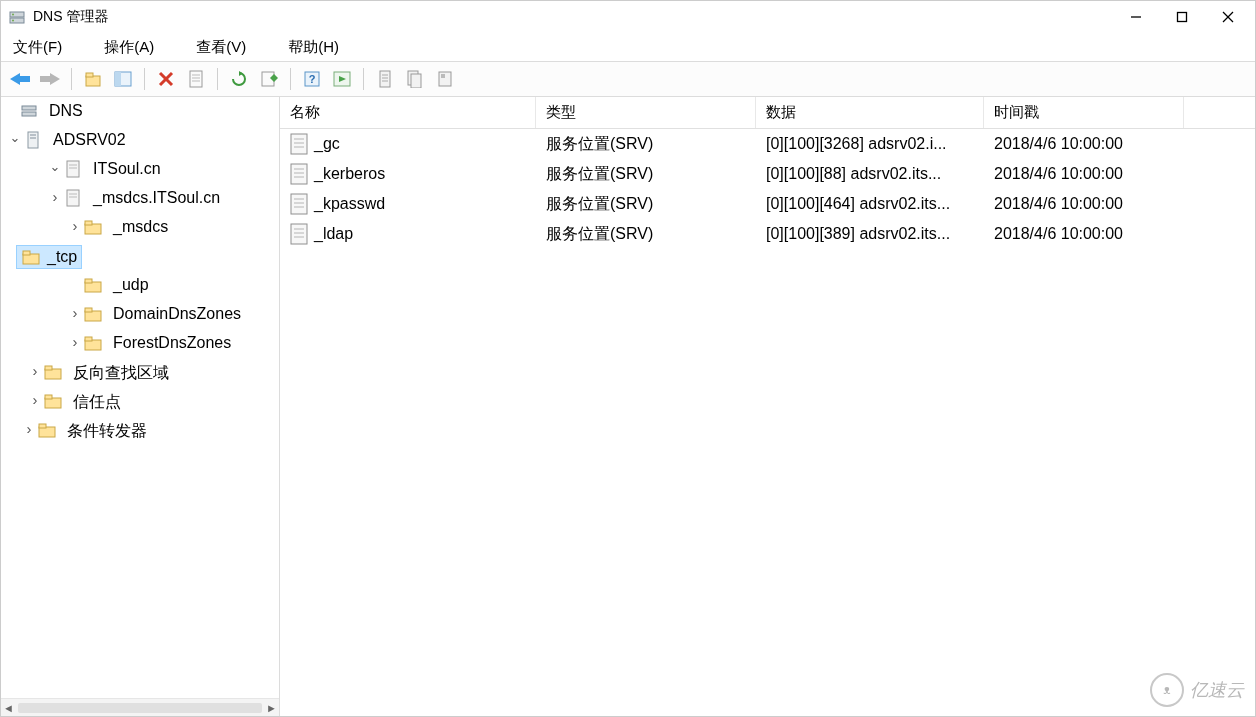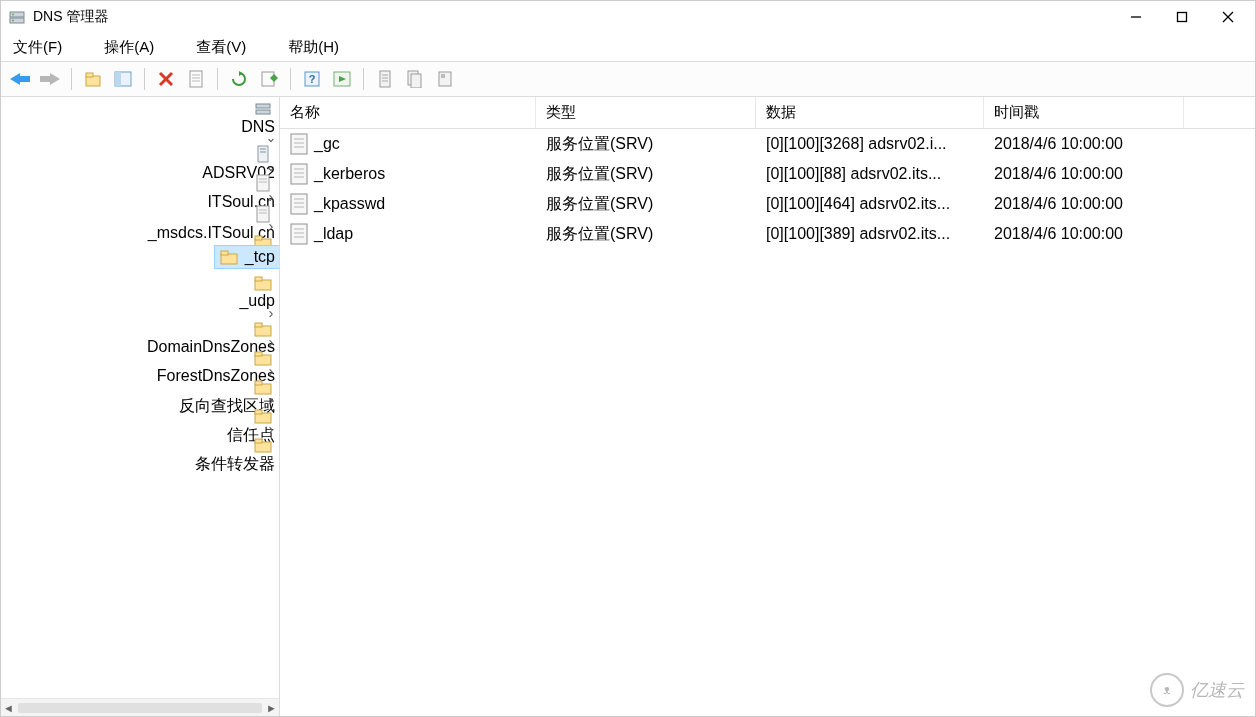--- a/index.html
+++ b/index.html
@@ -13,21 +13,21 @@
   .win-btn { width:46px; display:flex; align-items:center; justify-content:center; font-size:14px; }
   .win-btn svg { stroke:#000; }
   .menubar { height:28px; display:flex; align-items:center; gap:38px; padding:0 10px; font-size:15px; }
   .menubar .menu { padding:2px 2px; }
   .toolbar { height:36px; border-top:1px solid #dcdcdc; border-bottom:1px solid #dcdcdc; background:#fcfcfc; display:flex; align-items:center; padding:0 6px; gap:4px; }
   .tb-btn { width:26px; height:26px; display:flex; align-items:center; justify-content:center; border:1px solid transparent; border-radius:2px; }
   .tb-sep { width:1px; height:22px; background:#cfcfcf; margin:0 4px; }
   .body { flex:1; display:flex; min-height:0; }
   .tree-pane { width:279px; border-right:1px solid #dcdcdc; display:flex; flex-direction:column; }
   .tree { flex:1; overflow:hidden; padding-top:4px; }
-  .tree-row { display:flex; align-items:flex-end; height:29px; font-size:16px; white-space:nowrap;flex-direction:column; }
+  .tree-row { display:flex; align-items:flex-start; height:29px; font-size:16px; white-space:nowrap; }
   .tree-row .expander { width:16px; display:flex; justify-content:center; color:#555; font-size:13px; }
   .tree-row .expander.open::before { content:"⌄"; }
   .tree-row .expander.closed::before { content:"›"; font-size:15px; }
   .tree-row .ticon { width:20px; height:20px; margin-right:6px; display:flex; align-items:center; justify-content:center; }
   .tree-row.sel .label-wrap { background:#cce8ff; outline:1px solid #99d1ff; }
   .label-wrap { padding:1px 4px; display:flex; align-items:center; }
   .hscroll { height:18px; border-top:1px solid #e6e6e6; background:#f4f4f4; display:flex; align-items:center; justify-content:space-between; padding:0 2px; font-size:11px; color:#666; }
   .hscroll .thumb { flex:1; height:10px; margin:0 4px; background:#e0e0e0; border-radius:2px; }
   .list-pane { flex:1; display:flex; flex-direction:column; }
   .list-header { height:32px; display:flex; border-bottom:1px solid #e0e0e0; font-size:15px; }
@@ -246,21 +246,21 @@
                 <rect x="1" y="5" width="16" height="10" fill="#ffe39a" stroke="#caa747"></rect>
                 <rect x="1" y="2" width="7" height="4" fill="#ffe39a" stroke="#caa747"></rect>
               </svg>
             </span>
           <span class="label-wrap">
               <span>_msdcs</span>
             </span>
         </div>
 
 
-        <div class="tree-row sel" style="padding-left:66px">
+        <div class="tree-row sel" style="">
           <span class="expander"></span>
           <span class="label-wrap">
             <span class="ticon">
                 <svg width="18" height="16">
                   <rect x="1" y="5" width="16" height="10" fill="#ffe39a" stroke="#caa747"></rect>
                   <rect x="1" y="2" width="7" height="4" fill="#ffe39a" stroke="#caa747"></rect>
                 </svg>
               </span>
             <span>_tcp</span>
           </span>

